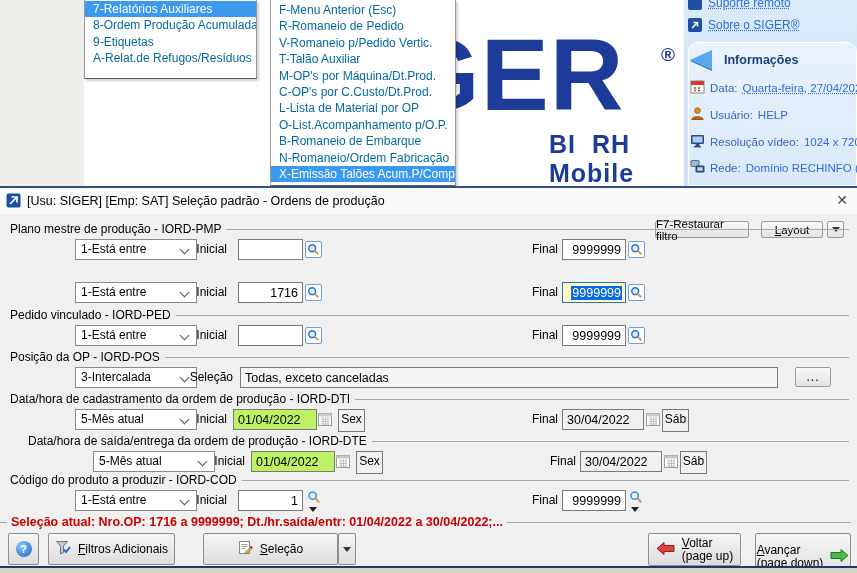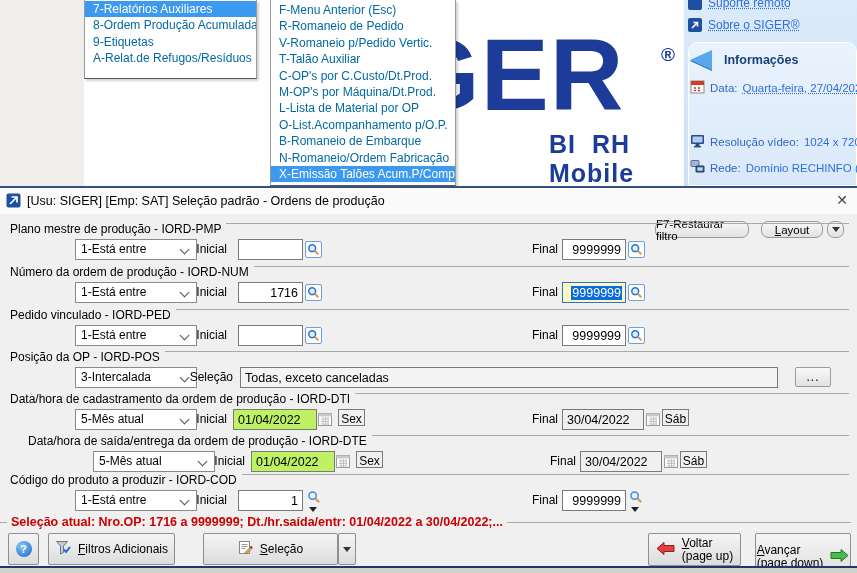--- a/index.html
+++ b/index.html
@@ -42,21 +42,21 @@
   .menu-sub  { left:270px; top:0; width:186px; height:186px; padding:2px 0 0 0; border-top:none; }
   .mi { height:16.4px; line-height:16.4px; padding-left:8px; font-size:12px; color:#0369a1; white-space:nowrap; overflow:hidden; }
   .mi.sel { background:#3b99f0; color:#fff; }
   
   .dialog { position:absolute; left:0; top:186px; width:857px; height:380px; background:#f0f0f0; border-top:2px solid #33517f; z-index:10; }
   .dlg-title { position:absolute; left:0; top:0; right:0; height:26px; background:#fafafa; }
   .dlg-icon { position:absolute; left:6px; top:5px; }
   .dlg-title-text { position:absolute; left:27px; top:6px; font-size:12.5px; color:#000; white-space:nowrap; }
   .dlg-close { position:absolute; right:9px; top:5px; font-size:14px; color:#444; cursor:default; line-height:14px; }
   .grp { position:absolute; left:0; right:0; height:42px; }
-  .gt { position:absolute; left:10px; right:8px; top:0; height:13px; display:flex; align-items:flex-start; gap:5px; }
+  .gt { position:absolute; left:10px; right:8px; top:0; height:13px; display:flex; align-items:center; gap:5px; }
   .gt-label { font-size:12px; color:#000; white-space:nowrap; }
   .gt-line { flex:1; border-top:1px solid #a9a9a9; margin-top:1px; }
   .row { position:absolute; left:0; right:0; top:17px; height:22px; }
   .combo { position:absolute; left:75px; top:0; width:122px; height:21px; background:#fff; border:1px solid #8a8a8a;
     font-size:12px; line-height:19px; padding-left:5px; }
   .combo::after { content:""; position:absolute; right:8px; top:6px; width:6px; height:6px;
     border-right:1.4px solid #555; border-bottom:1.4px solid #555; transform:rotate(45deg); }
   .lbl { position:absolute; top:3px; font-size:12px; text-align:right; white-space:nowrap; }
   .lbl-ini { left:163px; width:64px; }
   .lbl-fin { left:494px; width:64px; }
@@ -71,25 +71,25 @@
   .inp-focus { position:absolute; left:562px; top:0; width:64px; height:21px; background:#fdf8bd; border:1px solid #2f6fc4;
     display:flex; align-items:center; justify-content:flex-end; padding:0 3px; font-size:12.5px; }
   .sel-text { background:#0a6ae4; color:#fff; padding:0 1px; }
   .sbtn { position:absolute; top:2px; width:17px; height:17px; background:#fdfdfd; border:1px solid #6ea1d8; border-radius:2px;
     display:flex; align-items:center; justify-content:center; }
   .s-ini { left:305px; } .s-fin { left:628px; }
   .flatmag { position:absolute; top:0; width:14px; height:14px; } .fm-ini { left:307px; } .fm-fin { left:629px; }
   .fm-tri { position:absolute; top:17px; width:0; height:0; border-left:4px solid transparent; border-right:4px solid transparent; border-top:5px solid #222; }
   .ft-ini { left:309px; } .ft-fin { left:631px; }
   .cal { position:absolute; top:3px; width:15px; height:15px; } .c-ini { left:318px; } .c-fin { left:646px; }
-  .dow { position:absolute; top:0; width:27px; height:17px; border:1px solid #7a7a7a; background:#f0f0f0; text-align:center; line-height:19px; font-size:12px; }
+  .dow { position:absolute; top:0; width:27px; height:23px; border:1px solid #7a7a7a; background:#f0f0f0; text-align:center; line-height:19px; font-size:12px; }
   .w-ini { left:338px; } .w-fin { left:662px; }
   .btn { background:linear-gradient(#f8f8f8,#e2e2e2); border:1px solid #9a9a9a; border-radius:2px; font-size:11.5px; color:#000;
     display:flex; align-items:center; justify-content:center; }
-  .tb-btn { position:absolute; top:33px; height:17px;border-radius:7px; }
+  .tb-btn { position:absolute; top:33px; height:17px; }
   .tb-f7 { left:655px; width:94px; }
   .tb-layout { left:761px; width:62px; }
   .tb-arrow { left:827px; width:17px; }
   .more-btn { position:absolute; left:795px; top:0; width:36px; height:20px; font-size:12px; letter-spacing:1px; }
   .tri-down { width:0; height:0; border-left:4px solid transparent; border-right:4px solid transparent; border-top:5px solid #333; }
   .u { text-decoration:underline; }
   .status { position:absolute; left:0; right:6px; top:326px; height:16px; display:flex; align-items:center; gap:4px;
     color:#cc0000; font-weight:bold; font-size:12.5px; white-space:nowrap; }
   .st-line { border-top:1px solid #a9a9a9; margin-top:1px; }
   .st-pre { width:7px; } .st-post { flex:1; }
@@ -144,20 +144,30 @@
       <span class="mini-ic">
         <svg width="15" height="15" viewBox="0 0 15 15">
             <rect x="1" y="2" width="13" height="12" fill="#fff" stroke="#8a8a8a"></rect>
             <rect x="1" y="2" width="13" height="4" fill="#d23c2a"></rect>
             <path d="M4 9 h2 M8 9 h2 M4 11.5 h2 M8 11.5 h2" stroke="#c0392b" stroke-width="1.3"></path>
           </svg>
       </span>
       <span class="ip-label">Data:</span>
       <span class="ip-value dotted">Quarta-feira, 27/04/2022</span>
     </div>
+    <div class="ip-row" style="top:106px;">
+      <span class="mini-ic">
+        <svg width="15" height="15" viewBox="0 0 15 15">
+            <circle cx="7.5" cy="4.6" r="2.8" fill="#e08a2d" stroke="#b06a14"></circle>
+            <path d="M1.8 13.5 C1.8 9.8 13.2 9.8 13.2 13.5 Z" fill="#d2601a" stroke="#a44d0e"></path>
+          </svg>
+      </span>
+      <span class="ip-label">Usuário:</span>
+      <span class="ip-value">HELP</span>
+    </div>
     <div class="ip-row" style="top:133px;">
       <span class="mini-ic">
         <svg width="15" height="15" viewBox="0 0 15 15">
             <rect x="1" y="2" width="13" height="9" rx="1" fill="#2b4d86"></rect>
             <rect x="2.5" y="3.5" width="10" height="6" fill="#aecdf2"></rect>
             <rect x="5.5" y="11" width="4" height="2" fill="#2b4d86"></rect>
             <rect x="4" y="13" width="7" height="1.4" fill="#2b4d86"></rect>
           </svg>
       </span>
       <span class="ip-label">Resolução vídeo:</span>
@@ -181,22 +191,22 @@
     <div class="mi">8-Ordem Produção Acumulada</div>
     <div class="mi">9-Etiquetas</div>
     <div class="mi">A-Relat.de Refugos/Resíduos</div>
   </div>
 
   <div class="menu menu-sub">
     <div class="mi">F-Menu Anterior (Esc)</div>
     <div class="mi">R-Romaneio de Pedido</div>
     <div class="mi">V-Romaneio p/Pedido Vertic.</div>
     <div class="mi">T-Talão Auxiliar</div>
+    <div class="mi">M-OP's por Máquina/Dt.Prod.</div>
     <div class="mi">C-OP's por C.Custo/Dt.Prod.</div>
-    <div class="mi">M-OP's por Máquina/Dt.Prod.</div>
     <div class="mi">L-Lista de Material por OP</div>
     <div class="mi">O-List.Acompanhamento p/O.P.</div>
     <div class="mi">B-Romaneio de Embarque</div>
     <div class="mi">N-Romaneio/Ordem Fabricação</div>
     <div class="mi sel">X-Emissão Talões Acum.P/Comp</div>
   </div>
 
   <div class="dialog">
     <div class="dlg-title">
       <span class="dlg-icon">
@@ -238,24 +248,20 @@
         <span class="sbtn s-fin">
           <svg width="13" height="13" viewBox="0 0 13 13">
               <circle cx="5.2" cy="5.2" r="3.4" fill="#dff0ff" stroke="#2a6fd0" stroke-width="1.5"></circle>
               <line x1="8" y1="8" x2="11.3" y2="11.3" stroke="#e09a3c" stroke-width="2"></line>
             </svg>
         </span>
       </div>
     </div>
 
     <div class="grp" style="top:77px;">
-      <div class="gt">
-          <span class="gt-label">Número da ordem de produção - IORD-NUM</span>
-          <span class="gt-line"></span>
-        </div>
       <div class="row">
         <div class="combo">1-Está entre</div>
         <span class="lbl lbl-ini">Inicial</span>
         <input class="inp num i-ini" value="1716" style="">
         <span class="sbtn s-ini">
           <svg width="13" height="13" viewBox="0 0 13 13">
               <circle cx="5.2" cy="5.2" r="3.4" fill="#dff0ff" stroke="#2a6fd0" stroke-width="1.5"></circle>
               <line x1="8" y1="8" x2="11.3" y2="11.3" stroke="#e09a3c" stroke-width="2"></line>
             </svg>
         </span>

